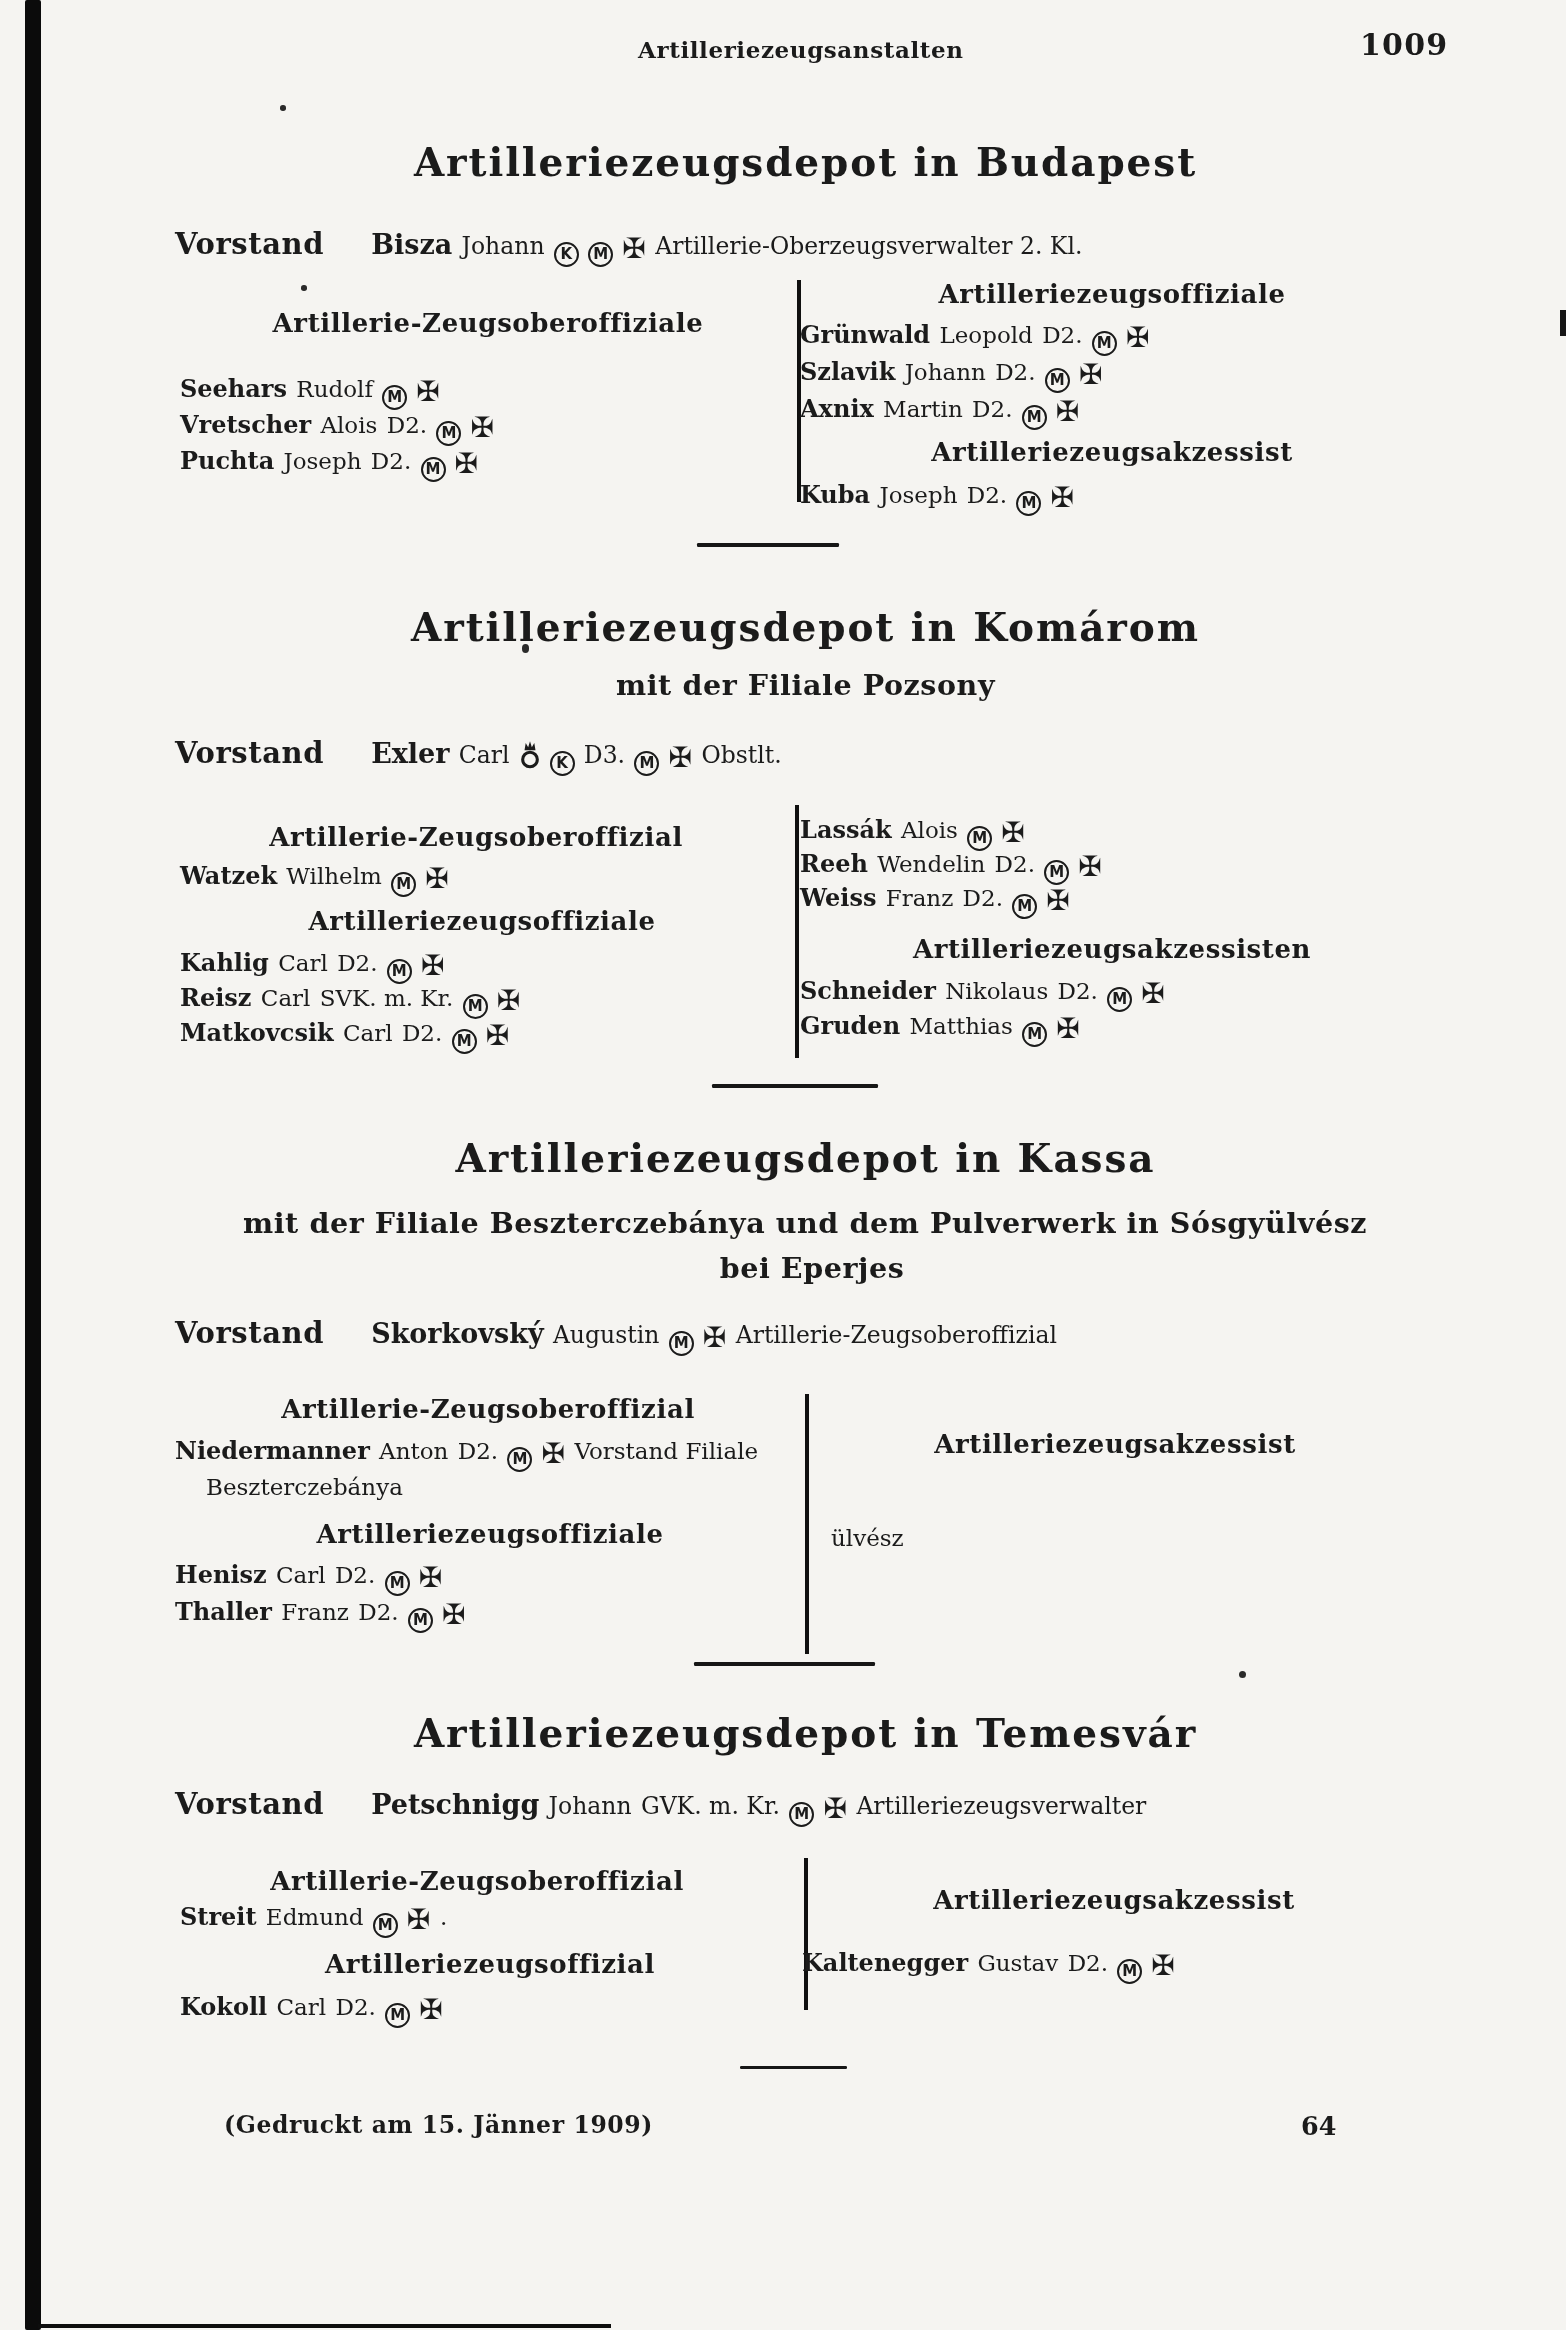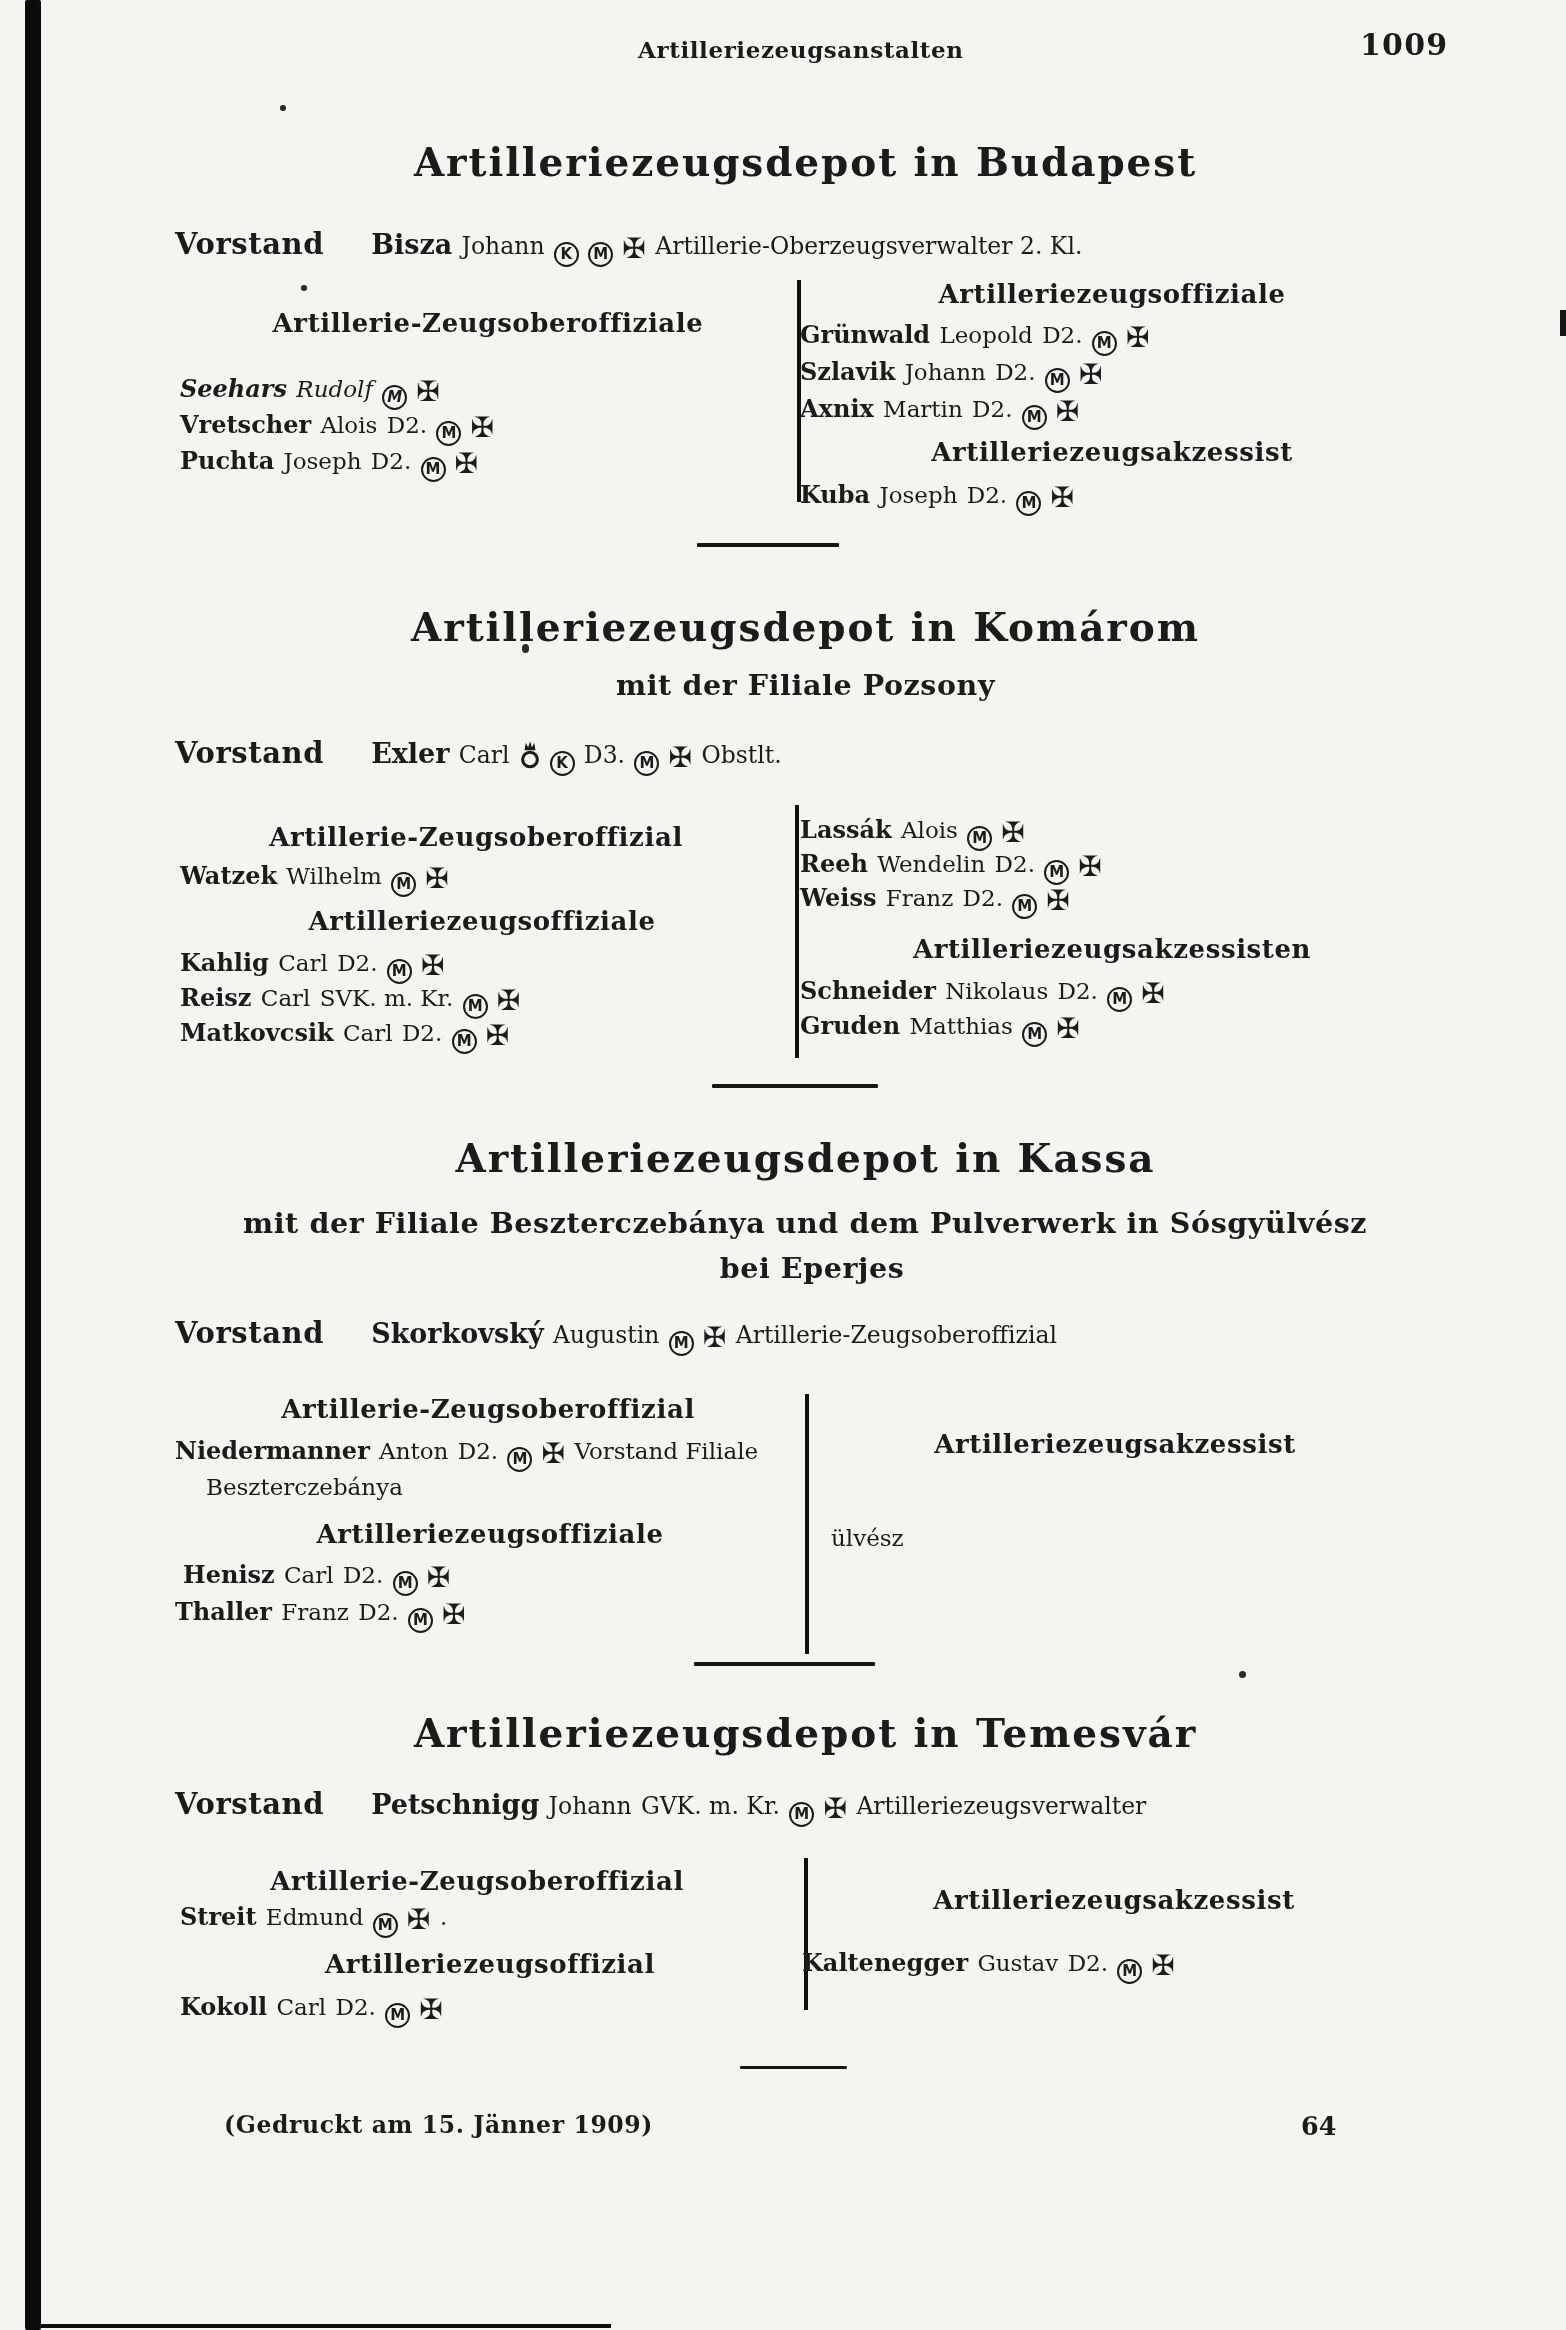--- a/index.html
+++ b/index.html
@@ -88,21 +88,21 @@
   <div class="running-header" style="left:638px;top:36px;width:316px;">Artilleriezeugsanstalten</div>
   <div class="page-num" style="left:1360px;top:27px;">1009</div>
 
   <div class="sec-title" style="left:372px;top:139px;width:867px;">Artilleriezeugsdepot in Budapest</div>
 
   <div class="vorstand-line" style="left:175px;top:227px;">
     <span class="vorstand-label">Vorstand</span><span><span class="surname">Bisza</span><span class="tok">Johann</span><span class="badge">K</span><span class="badge">M</span><span class="cross">✠</span><span class="tok">Artillerie-Oberzeugsverwalter 2. Kl.</span></span>
   </div>
 
   <div class="col-h" style="left:240px;top:308px;width:496px;">Artillerie-Zeugsoberoffiziale</div>
-  <div class="person-line" style="left:180px;top:375px;font-style:italic;"><span class="surname">Seehars</span><span class="tok">Rudolf</span><span class="badge">M</span><span class="cross">✠</span></div>
+  <div class="person-line" style="left:180px;top:375px;"><span class="surname">Seehars</span><span class="tok">Rudolf</span><span class="badge">M</span><span class="cross">✠</span></div>
   <div class="person-line" style="left:180px;top:411px;"><span class="surname">Vretscher</span><span class="tok">Alois</span><span class="tok">D2.</span><span class="badge">M</span><span class="cross">✠</span></div>
   <div class="person-line" style="left:180px;top:447px;"><span class="surname">Puchta</span><span class="tok">Joseph</span><span class="tok">D2.</span><span class="badge">M</span><span class="cross">✠</span></div>
 
   <div class="v-rule" style="left:797px;top:280px;height:222px;"></div>
 
   <div class="col-h" style="left:864px;top:279px;width:496px;">Artilleriezeugsoffiziale</div>
   <div class="person-line" style="left:800px;top:321px;"><span class="surname">Grünwald</span><span class="tok">Leopold</span><span class="tok">D2.</span><span class="badge">M</span><span class="cross">✠</span></div>
   <div class="person-line" style="left:800px;top:358px;"><span class="surname">Szlavik</span><span class="tok">Johann</span><span class="tok">D2.</span><span class="badge">M</span><span class="cross">✠</span></div>
   <div class="person-line" style="left:800px;top:395px;"><span class="surname">Axnix</span><span class="tok">Martin</span><span class="tok">D2.</span><span class="badge">M</span><span class="cross">✠</span></div>
   <div class="col-h" style="left:864px;top:437px;width:496px;">Artilleriezeugsakzessist</div>
@@ -143,21 +143,21 @@
   <div class="sec-subtitle" style="left:496px;top:1251px;width:632px;">bei Eperjes</div>
 
   <div class="vorstand-line" style="left:175px;top:1316px;">
     <span class="vorstand-label">Vorstand</span><span><span class="surname">Skorkovský</span><span class="tok">Augustin</span><span class="badge">M</span><span class="cross">✠</span><span class="tok">Artillerie-Zeugsoberoffizial</span></span>
   </div>
 
   <div class="col-h" style="left:240px;top:1394px;width:496px;">Artillerie-Zeugsoberoffizial</div>
   <div class="person-line" style="left:175px;top:1437px;"><span class="surname">Niedermanner</span><span class="tok">Anton</span><span class="tok">D2.</span><span class="badge">M</span><span class="cross">✠</span><span class="tok">Vorstand Filiale</span></div>
   <div class="wrap-line" style="left:206px;top:1474px;">Beszterczebánya</div>
   <div class="col-h" style="left:242px;top:1519px;width:496px;">Artilleriezeugsoffiziale</div>
-  <div class="person-line" style="left:175px;top:1561px;margin-left:8px;"><span class="surname">Henisz</span><span class="tok">Carl</span><span class="tok">D2.</span><span class="badge">M</span><span class="cross">✠</span></div>
+  <div class="person-line" style="left:175px;top:1561px;"><span class="surname">Henisz</span><span class="tok">Carl</span><span class="tok">D2.</span><span class="badge">M</span><span class="cross">✠</span></div>
   <div class="person-line" style="left:175px;top:1598px;"><span class="surname">Thaller</span><span class="tok">Franz</span><span class="tok">D2.</span><span class="badge">M</span><span class="cross">✠</span></div>
 
   <div class="v-rule" style="left:805px;top:1394px;height:260px;"></div>
 
   <div class="col-h" style="left:867px;top:1429px;width:496px;">Artilleriezeugsakzessist</div>
   <div class="wrap-line" style="left:831px;top:1525px;">ülvész</div>
 
   <div class="h-rule" style="left:694px;top:1662px;width:181px;"></div>
 
   <div class="sec-title" style="left:372px;top:1710px;width:867px;">Artilleriezeugsdepot in Temesvár</div>

